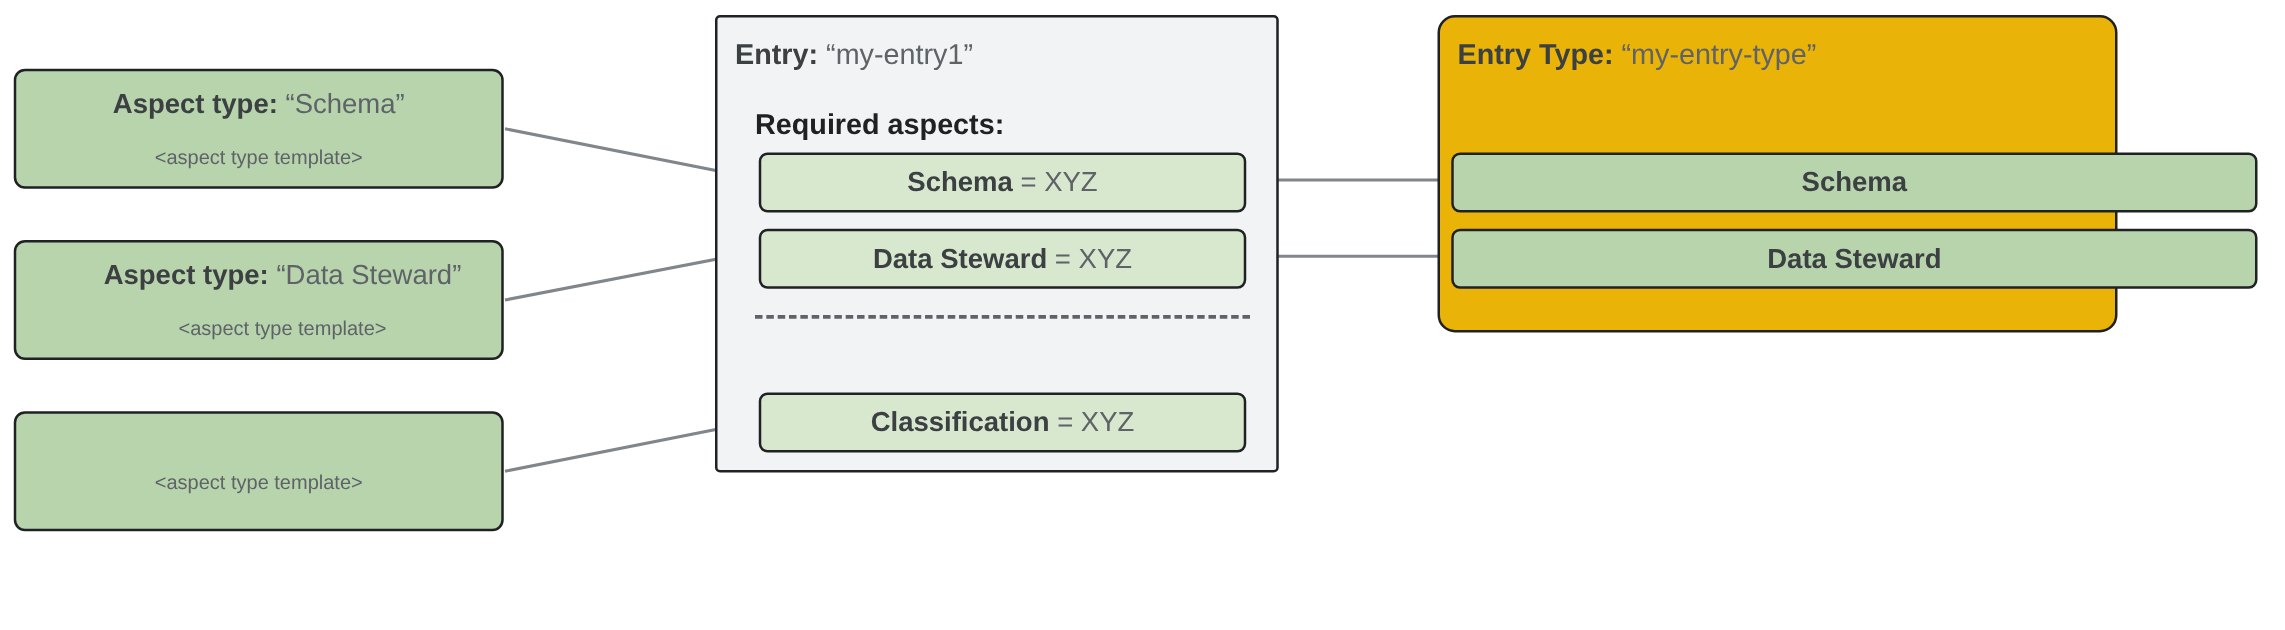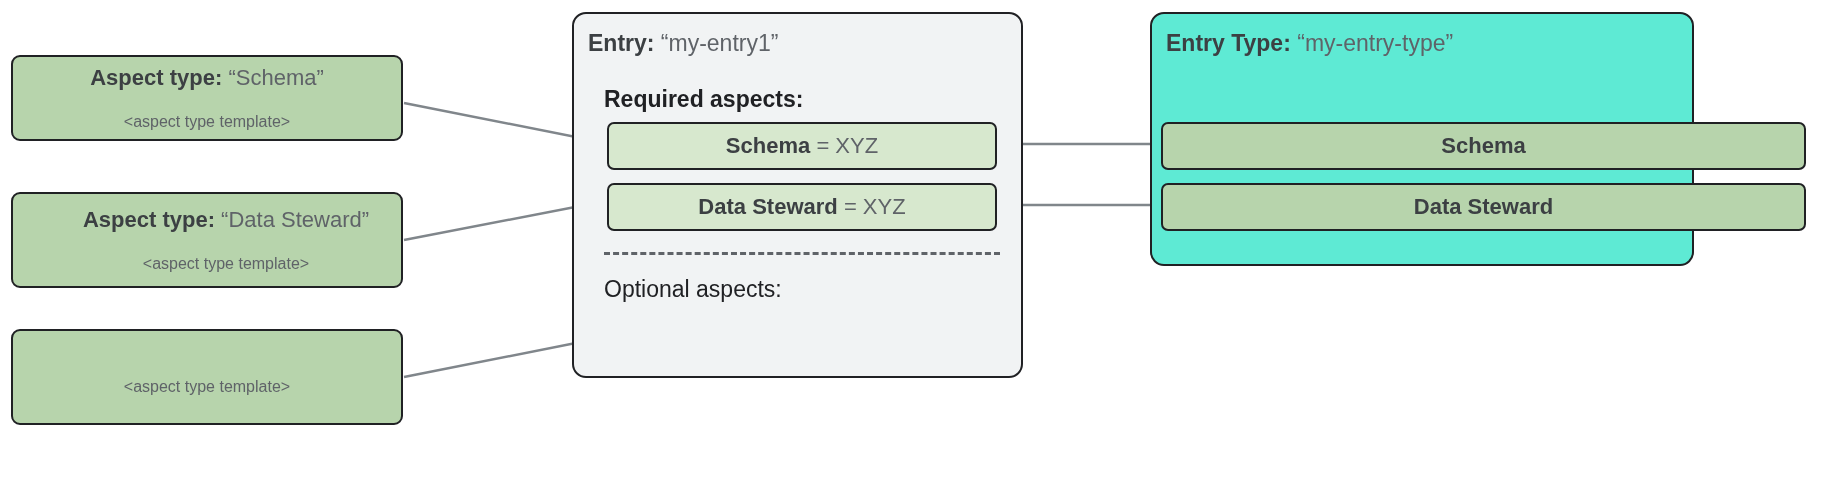--- a/index.html
+++ b/index.html
@@ -70,21 +70,21 @@
   
   #entry-panel {
     position: absolute;
     left: 572px;
     top: 12px;
     width: 451px;
     height: 366px;
     box-sizing: border-box;
     background: #f1f3f4;
     border: 2.5px solid #202124;
-    border-radius: 14px;
+    border-radius: 4px;
     z-index: 2;
   }
   #entry-title {
     position: absolute;
     left: 14px;
     top: 16px;
     font-size: 23px;
     white-space: nowrap;
   }
   #entry-title b { font-weight: bold; color: #3c4043; }
@@ -135,21 +135,21 @@
   }
 
   
   #entry-type-panel {
     position: absolute;
     left: 1150px;
     top: 12px;
     width: 544px;
     height: 254px;
     box-sizing: border-box;
-    background: #5eead4;
+    background: #eab308;
     border: 2.5px solid #202124;
     border-radius: 14px;
     z-index: 2;
   }
   #entry-type-title {
     position: absolute;
     left: 14px;
     top: 16px;
     font-size: 23px;
     white-space: nowrap;
@@ -200,21 +200,21 @@
 
     <line x1="404" y1="240" x2="606" y2="201" stroke="#80868b" stroke-width="2.5"></line>
 
     <line x1="404" y1="377" x2="606" y2="337" stroke="#80868b" stroke-width="2.5"></line>
 
     <line x1="996" y1="144" x2="1160" y2="144" stroke="#80868b" stroke-width="2.5"></line>
 
     <line x1="996" y1="205" x2="1160" y2="205" stroke="#80868b" stroke-width="2.5"></line>
   </svg>
 
-  <div class="aspect-type-card" id="aspect-type-schema" style="left:11px; top:55px; width:392px; height:86px;">
+  <div class="aspect-type-card" id="aspect-type-schema" style="left:11px; top:55px; width:392px; height:96px;">
     <div class="aspect-type-title">
       <b>Aspect type:</b>
       <span class="quoted">“Schema”</span>
     </div>
     <div class="aspect-type-template">&lt;aspect type template&gt;</div>
   </div>
 
   <div class="aspect-type-card" id="aspect-type-data-steward" style="left:11px; top:192px; width:392px; height:96px;padding-left:38px;">
     <div class="aspect-type-title">
       <b>Aspect type:</b>
@@ -244,22 +244,27 @@
 
     <div class="aspect-row" id="aspect-row-schema">
       <div class="aspect-row-text">
         <b>Schema</b>
         <span class="val">= XYZ</span>
       </div>
     </div>
 
     <div id="entry-divider"></div>
 
-    <div class="section-label" id="optional-aspects-label">Optional aspects:</div>
-
+
+    <div class="aspect-row" id="aspect-row-classification">
+      <div class="aspect-row-text">
+        <b>Classification</b>
+        <span class="val">= XYZ</span>
+      </div>
+    </div>
   </div>
 
   <div id="entry-type-panel">
     <div id="entry-type-title">
       <b>Entry Type:</b>
       <span class="quoted">“my-entry-type”</span>
     </div>
 
 
     <div class="aspect-type-chip" id="chip-schema">

